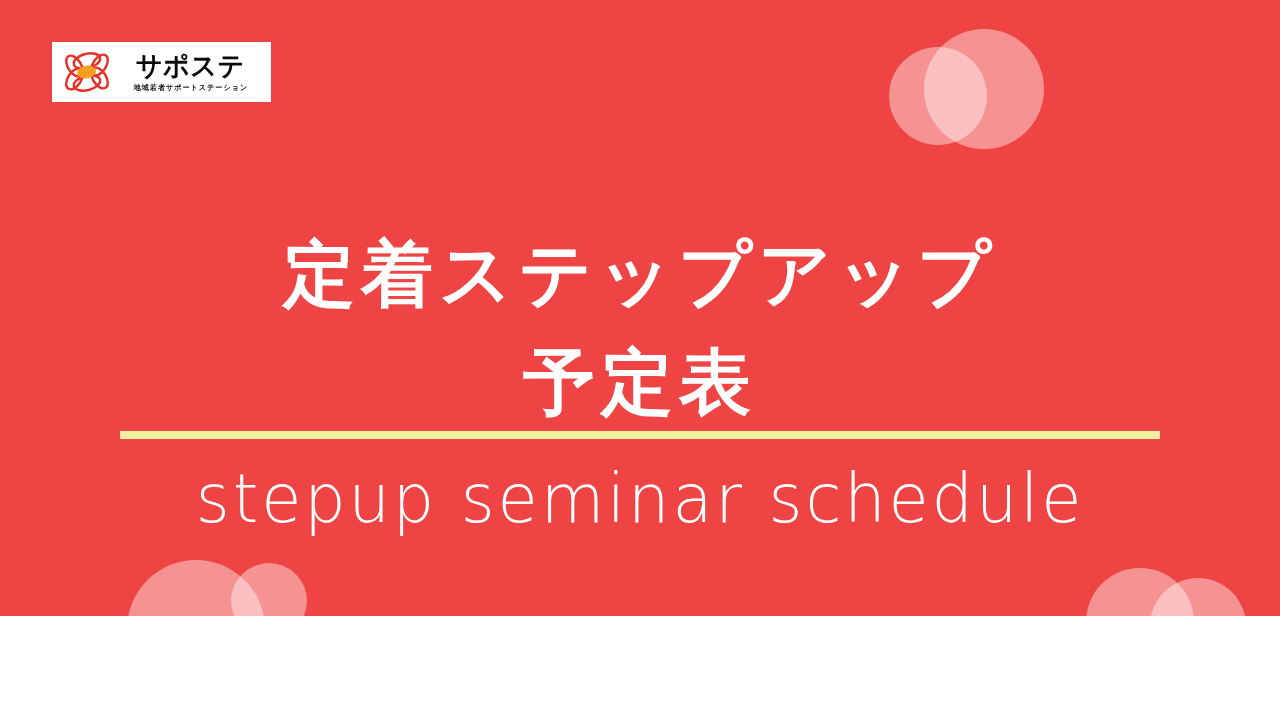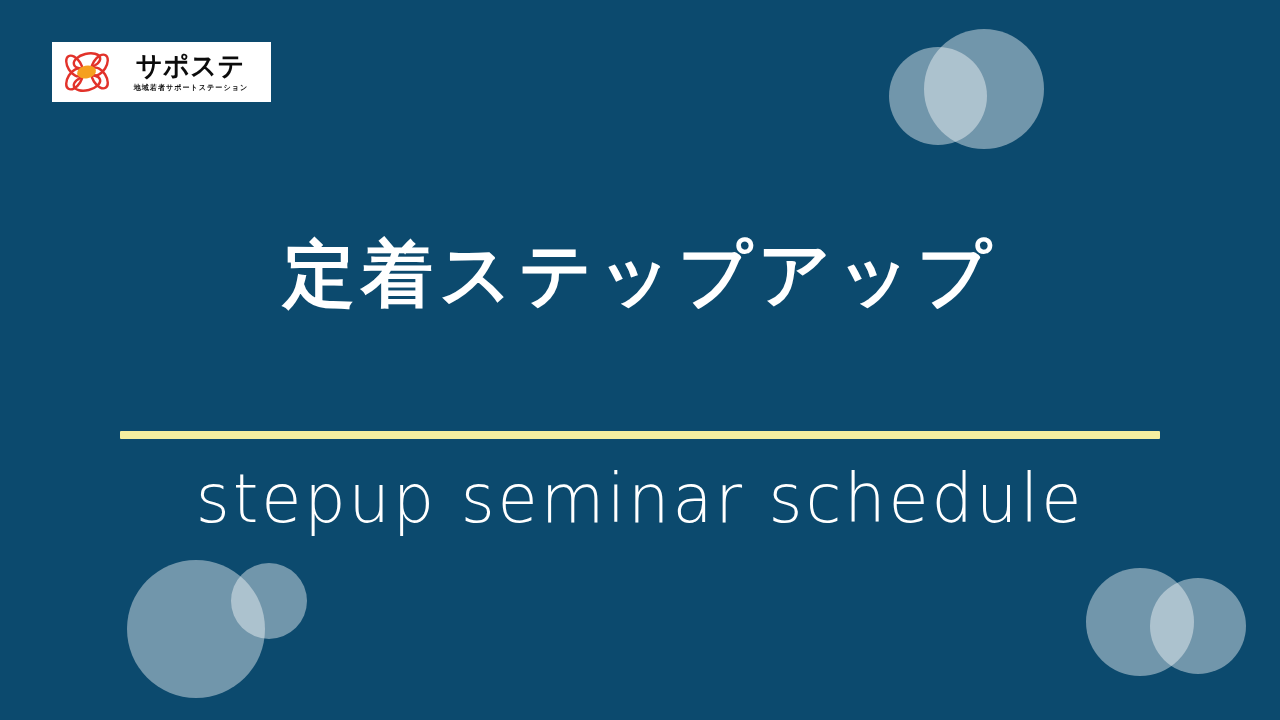--- a/index.html
+++ b/index.html
@@ -11,22 +11,22 @@
   body {
     width: 1280px;
     height: 720px;
     overflow: hidden;
     font-family: "Liberation Sans", "DejaVu Sans", sans-serif;
   }
 
   #slide {
     position: relative;
     width: 1280px;
-    height: 720px;
-    background: #0c4a6e;
+    height: 616px;
+    background: #ef4444;
     overflow: hidden;
   }
 
   
   .deco-layer {
     position: absolute;
     inset: 0;
     pointer-events: none;
   }
   .deco-circle {
@@ -171,19 +171,20 @@
       <ellipse cx="26.5" cy="23" rx="9.6" ry="6.4" fill="#F5A020" transform="rotate(-12 26.5 23)"></ellipse>
     </svg>
     <div id="logo-text-wrap">
       <div id="logo-wordmark">サポステ</div>
       <div id="logo-tagline">地域若者サポートステーション</div>
     </div>
   </div>
 
   <h1 id="headline">
     <span class="hl-line">定着ステップアップ</span>
+    <span class="hl-line">予定表</span>
   </h1>
 
   <div id="divider"></div>
 
   <div id="subtitle">stepup seminar schedule</div>
 
 </div>
 
 </body></html>

